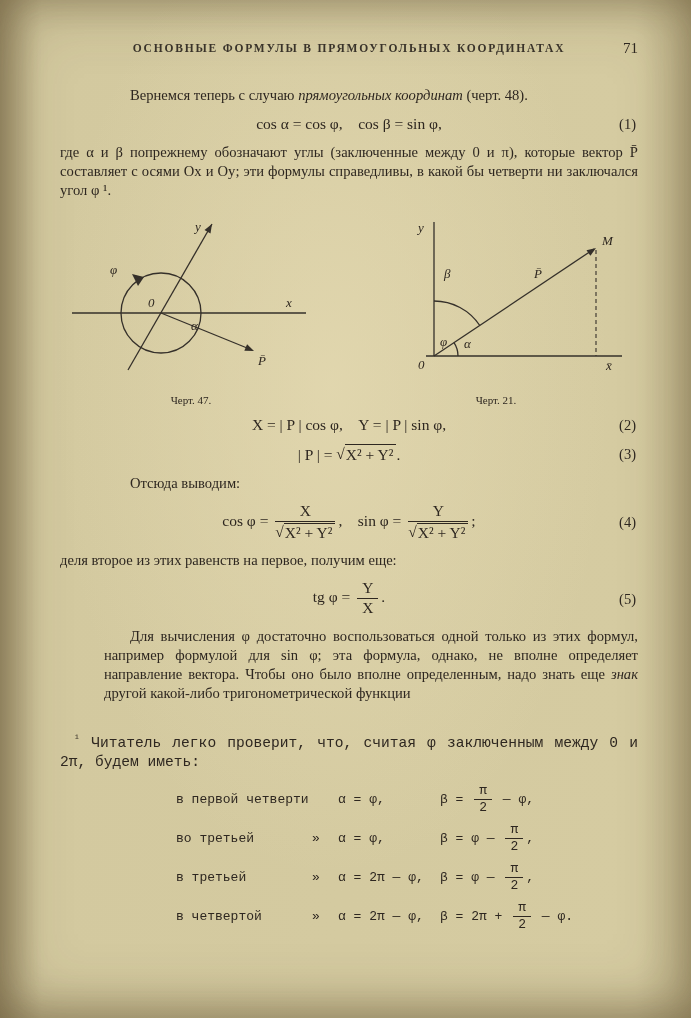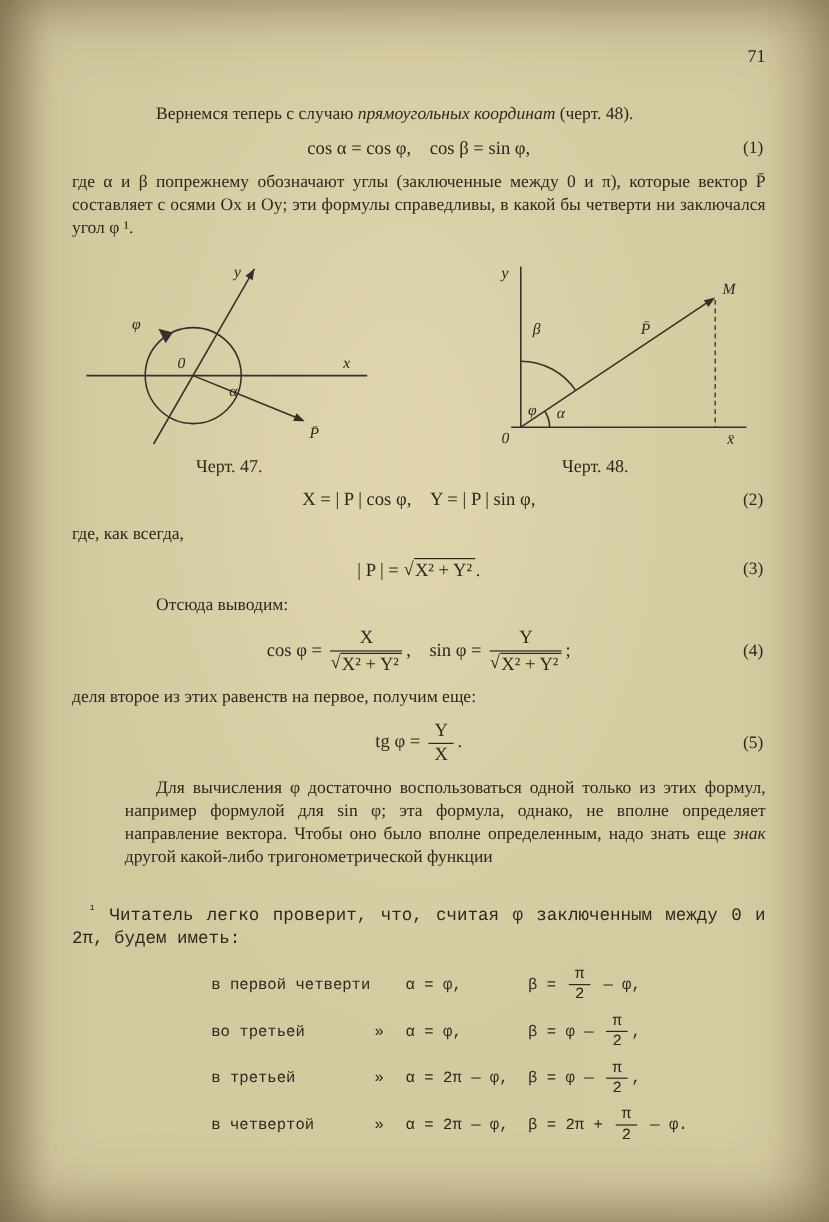--- a/index.html
+++ b/index.html
@@ -42,21 +42,21 @@
   .frac .num { border-bottom:1.3px solid #2e2720; padding:0 5px 1px; display:block; }
   .frac .den { padding-top:1px; display:block; white-space:nowrap; }
   .frac.small { font-size:13px; }
 
   .rad { display:inline-block; transform:translateY(-1px); }
   .vinculum { border-top:1.3px solid #2e2720; display:inline-block; padding:1px 3px 0 1px; }
 
   
   .figures { display:flex; justify-content:space-between; align-items:flex-end; margin:16px 0 8px; padding:0 2px; }
   .figure { text-align:center; }
-  .fig-caption { font-size:15px; margin-top:5px; }
+  .fig-caption { font-size:11px; margin-top:18px; }
   svg { display:block; }
   svg text { font-family:"Liberation Serif", serif; font-style:italic; font-size:13px; fill:#2e2720; }
   svg .shape { stroke:#35302a; stroke-width:1.3; fill:none; }
   svg .fill  { fill:#35302a; stroke:none; }
   svg .dash  { stroke:#35302a; stroke-width:1.1; fill:none; stroke-dasharray:4 3; }
 
   
   .footnote { margin-top:26px; font-size:13px; line-height:17px;font-family:Liberation Mono, monospace; }
   .fn-intro { text-align:justify; text-indent:14px; }
   .fn-sup { font-size:10px; vertical-align:super; }
@@ -64,20 +64,21 @@
   .fn-line { display:grid; grid-template-columns:136px 26px 102px auto; align-items:center; margin:8px 0; }
   .fn-line .beta-cell { white-space:nowrap; }
 </style>
 </head>
 <body>
 
 <div class="page">
   <div class="content">
 
     <div class="page-header">
+      <span class="running-title">ОСНОВНЫЕ ФОРМУЛЫ В ПРЯМОУГОЛЬНЫХ КООРДИНАТАХ</span>
       <span class="page-number">71</span>
     </div>
 
     <p class="para indent"><span>Вернемся теперь с случаю </span><span class="ital">прямоугольных координат</span><span> (черт. 48).</span><br></p>
 
     <div class="formula">
       <span class="f-body">cos α = cos φ,    cos β = sin φ,</span>
       <span class="f-num">(1)</span>
     </div>
 
@@ -115,32 +116,31 @@
           <path class="shape" d="M 102 140 A 24 24 0 0 0 98 126.7"></path>
           <text x="62" y="16">y</text>
           <text x="246" y="29">M</text>
           <text x="178" y="62">P̄</text>
           <text x="88" y="62">β</text>
           <text x="84" y="130">φ</text>
           <text x="108" y="132">α</text>
           <text x="62" y="153">0</text>
           <text x="250" y="154">x̄</text>
         </svg>
-        <div class="fig-caption">Черт. 48.</div>
+        <div class="fig-caption">Черт. 21.</div>
       </div>
 
     </div>
 
 
     <div class="formula">
       <span class="f-body">X = | P | cos φ,    Y = | P | sin φ,</span>
       <span class="f-num">(2)</span>
     </div>
 
-    <p class="para">где, как всегда,</p>
 
     <div class="formula">
       <span>| P | = </span><span class="rad">√</span><span class="vinculum">X² + Y²</span><span>.</span>
       <span class="f-num">(3)</span>
     </div>
 
     <p class="para indent">Отсюда выводим:</p>
 
     <div class="formula">
       <span class="f-body">cos φ = </span><span class="frac">

